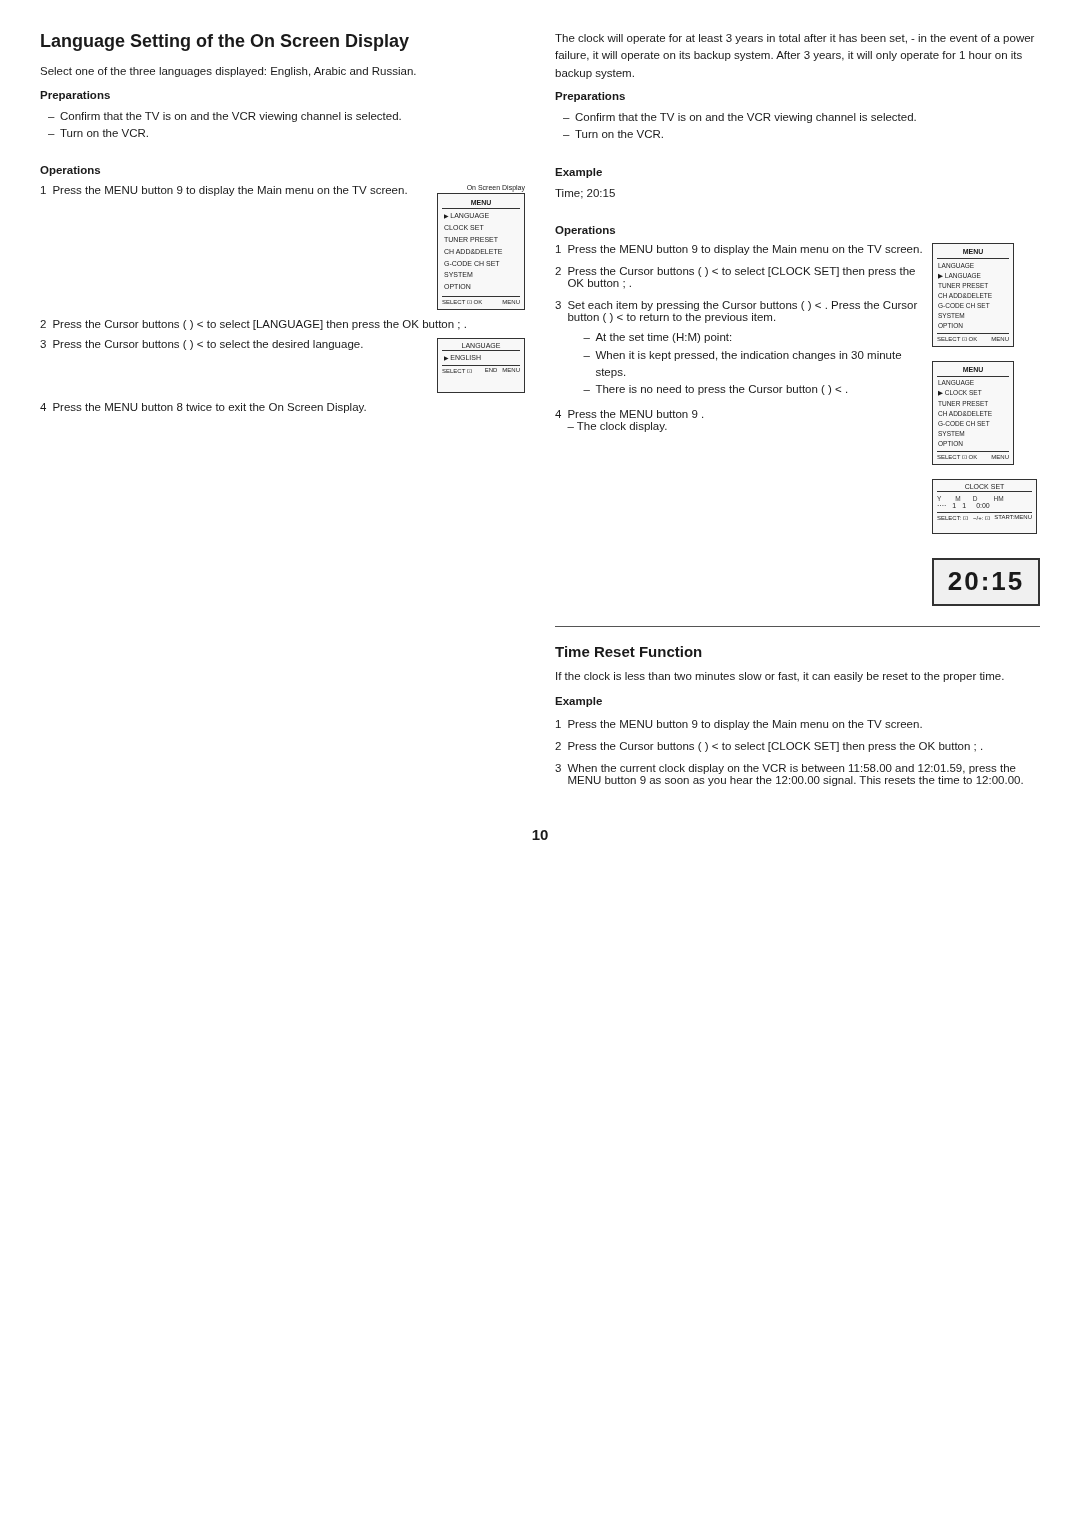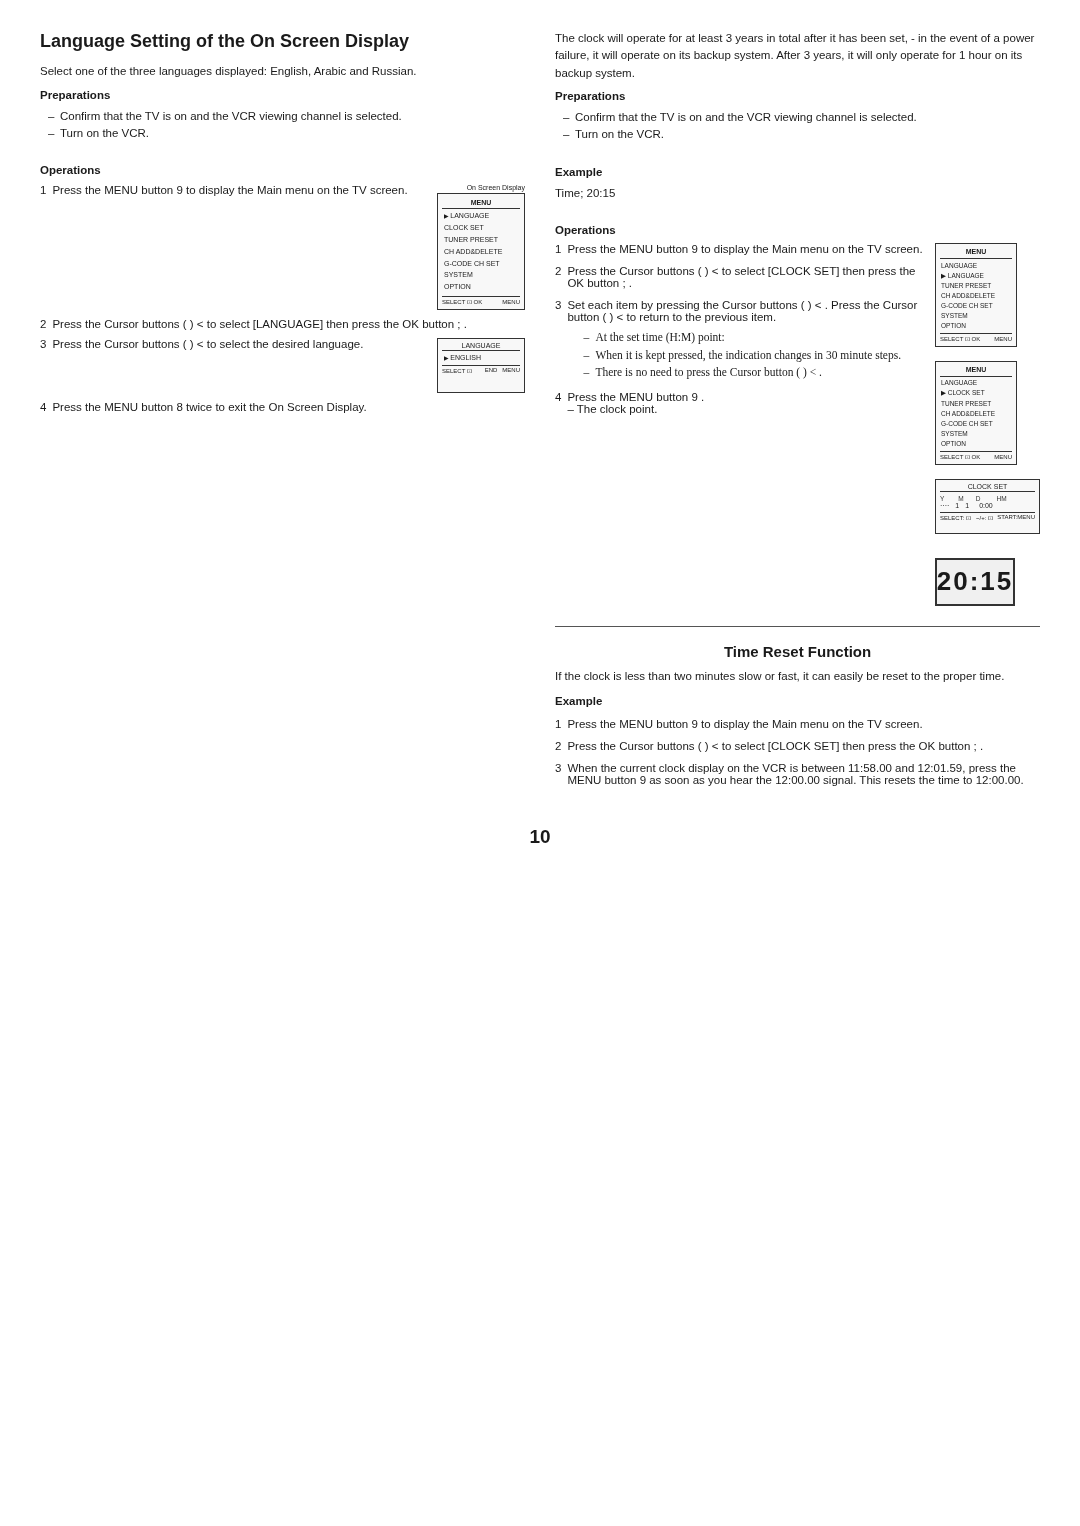--- a/index.html
+++ b/index.html
@@ -28,21 +28,20 @@
     h2 {
       font-size: 18px;
       font-weight: bold;
       margin-bottom: 10px;
       line-height: 1.3;
     }
     h3 {
       font-size: 15px;
       font-weight: bold;
       margin-bottom: 8px;
-      text-align: center;
     }
     p {
       font-size: 11.5px;
       line-height: 1.5;
       margin-bottom: 6px;
     }
     .section {
       margin-bottom: 20px;
     }
     .subsection-title {
@@ -168,40 +167,40 @@
       border-top: 1px solid #333;
       font-size: 6px;
       display: flex;
       justify-content: space-between;
       margin-top: 3px;
       padding-top: 1px;
     }
     
     .big-clock {
       border: 2px solid #333;
-      width: 80px;
+      width: 108px;
       height: 48px;
       display: flex;
       align-items: center;
       justify-content: center;
       font-size: 26px;
       font-weight: bold;
       background: #f0f0f0;
       letter-spacing: 2px;
       flex-shrink: 0;
       margin-top: 10px;
     }
     .divider {
       border: none;
       border-top: 1px solid #555;
       margin: 16px 0;
     }
     .page-number {
       text-align: center;
-      font-size: 19px;
+      font-size: 15px;
       font-weight: bold;
       margin-top: 20px;
     }
     .sub-bullet-list {
       list-style: none;
       margin-left: 16px;
       margin-top: 4px;
     }
     .sub-bullet-list li {
       font-size: 11.5px;
@@ -359,33 +358,33 @@
 
             <div style="margin-bottom:10px;display:flex;gap:6px;">
               <span class="num">2</span>
               <span>Press the Cursor buttons (      ) &lt; to select [CLOCK SET] then press the OK button ;  .</span>
             </div>
 
             <div style="margin-bottom:10px;display:flex;gap:6px;">
               <span class="num">3</span>
               <div>
                 <span>Set each item by pressing the Cursor buttons (      ) &lt; . Press the Cursor button (   ) &lt;  to return to the previous item.</span>
-                <ul class="sub-bullet-list" style="margin-top:6px;font-family:Liberation Serif, serif;">
+                <ul class="sub-bullet-list" style="margin-top:6px;">
                   <li>At the set time (H:M) point:</li>
                   <li>When it is kept pressed, the indication changes in 30 minute steps.</li>
                   <li>There is no need to press the Cursor button (   ) &lt; .</li>
                 </ul>
               </div>
             </div>
 
             <div style="margin-bottom:10px;display:flex;gap:6px;">
               <span class="num">4</span>
               <div>
                 <div>Press the MENU button 9  .</div>
-                <div>– The clock point.</div>
+                <div>– The clock display.</div>
               </div>
             </div>
 
           </div>
 
           <div style="display:flex;flex-direction:column;gap:14px;align-items:flex-start;padding-top:0;">
 
             <div class="menu-display-small">
               <div class="menu-title">MENU</div>
               <div class="mitem">LANGUAGE</div>

